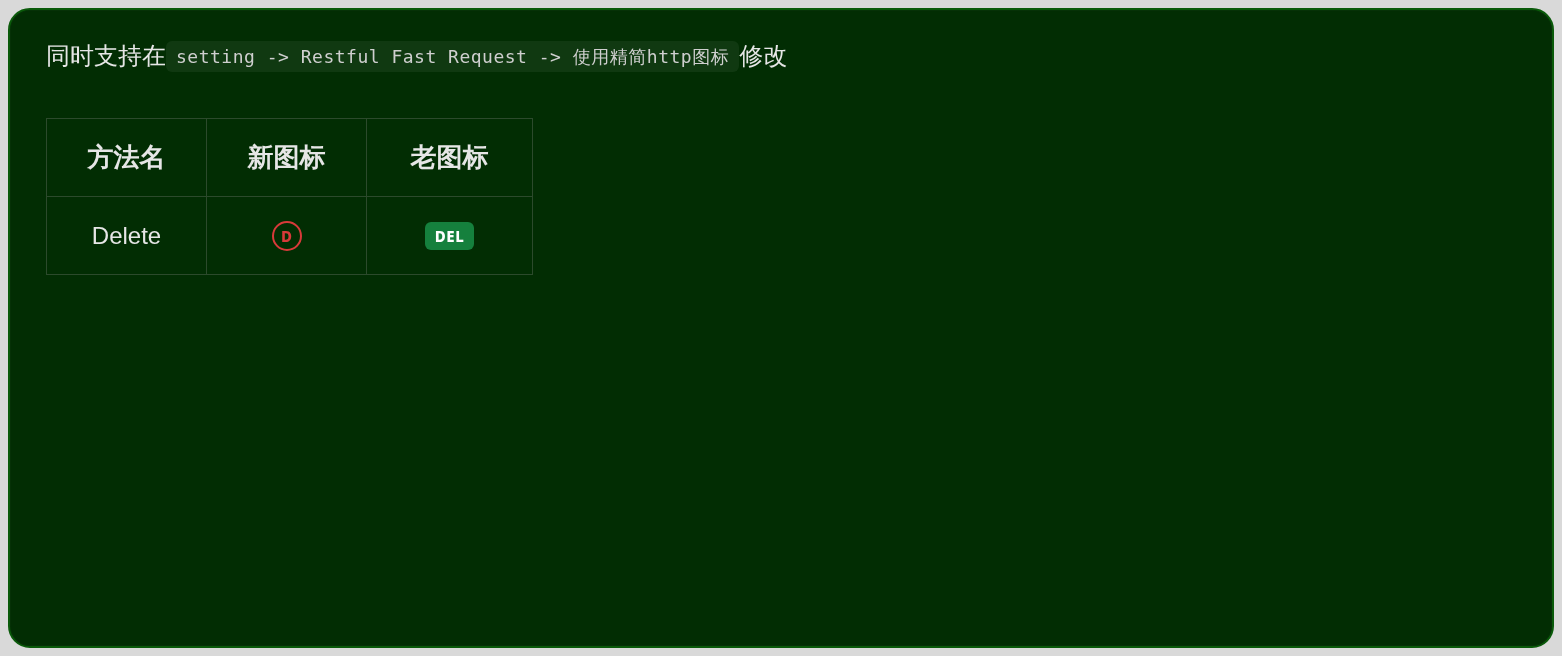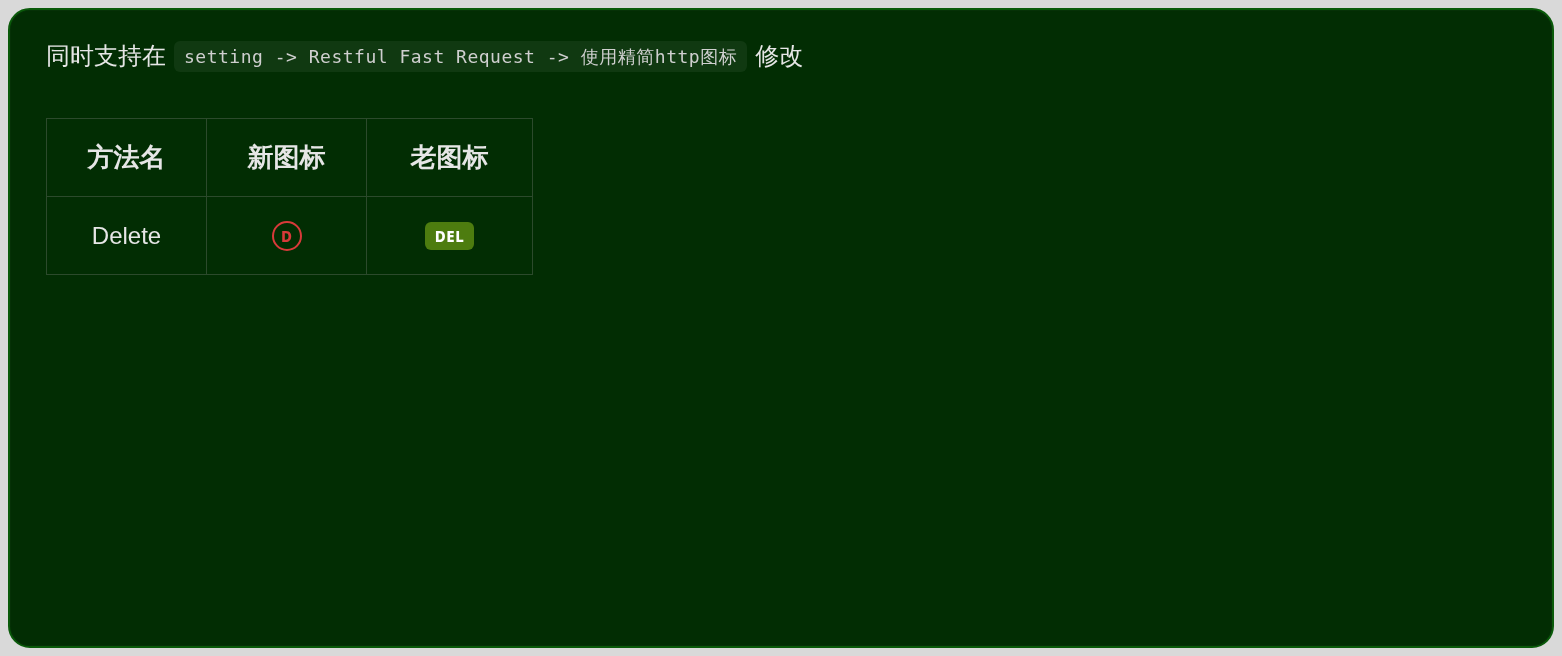--- a/index.html
+++ b/index.html
@@ -15,21 +15,20 @@
       border: 2px solid #0a5a0a;
       border-radius: 22px;
       width: 100%;
       height: 100%;
       padding: 28px 36px;
       box-shadow: inset 0 0 0 1px rgba(255,255,255,0.02);
     }
     .top-line {
       display: flex;
       align-items: center;
-      gap: 8px;
       flex-wrap: wrap;
       color: #e6e6e6;
       font-size: 24px;
       line-height: 1.5;
     }
     .top-line code {
       background: rgba(255,255,255,0.06);
       font-family: ui-monospace, SFMono-Regular, Menlo, Consolas, monospace;
       font-size: 18px;
       color: #cfcfcf;
@@ -86,21 +85,21 @@
       font-family: system-ui, -apple-system, sans-serif;
       font-weight: 800;
       font-size: 15px;
       color: #ffffff;
       padding: 4px 10px;
       border-radius: 6px;
       letter-spacing: 0.5px;
     }
     .badge-GET   { background: #2a63d4; }
     .badge-POST  { background: #4aba72; }
-    .badge-DEL   { background: #4d7c0f; }
+    .badge-DEL   { background: #15803d; }
     .badge-PUT   { background: #ef7b1f; }
     .badge-PATCH { background: #7a5fe0; }
   </style>
 </head>
 <body>
 
 <div class="panel">
   <div class="top-line">
     <span>同时支持在</span>
     <code>setting -&gt; Restful Fast Request -&gt; 使用精简http图标</code>

